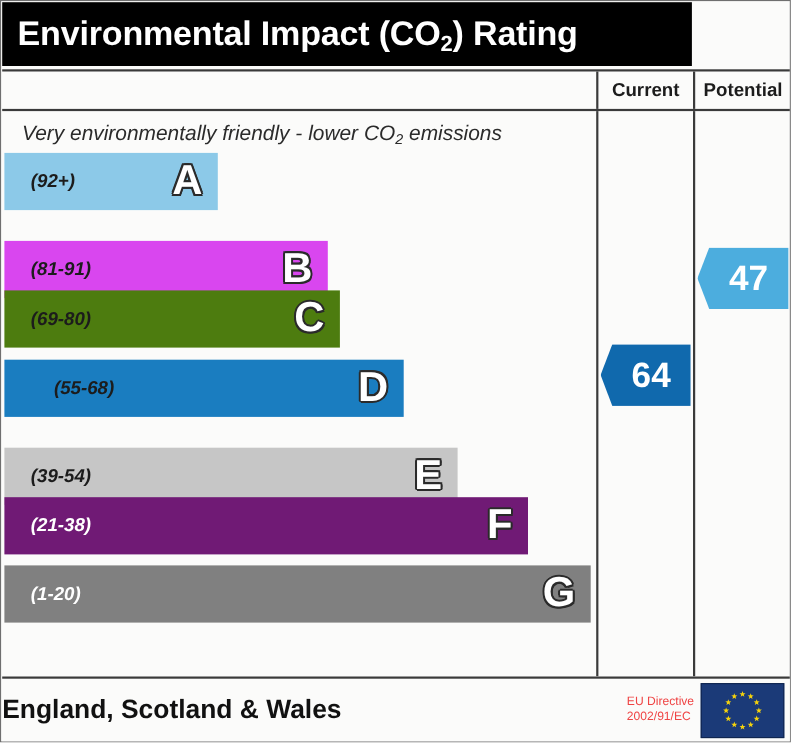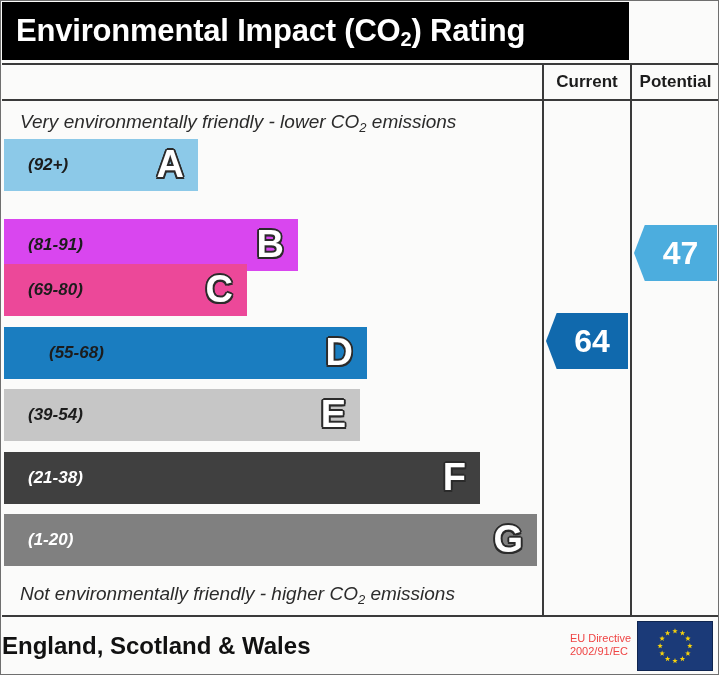--- a/index.html
+++ b/index.html
@@ -233,50 +233,49 @@
 
     <div id="bands-host">
         <div class="band" style="top: 38px; width: 194px; background: rgb(140, 201, 232);">
           <span class="band-range" style="color: rgb(28, 28, 28);">(92+)</span>
           <span class="band-letter">A</span>
         </div>
         <div class="band" style="top: 118px; width: 294px; background: #d946ef;">
           <span class="band-range" style="color: rgb(28, 28, 28);">(81-91)</span>
           <span class="band-letter">B</span>
         </div>
-        <div class="band" style="top: 163px; width: 243px; background: #ec4899;">
+        <div class="band" style="top: 163px; width: 305px; background: #4d7c0f;">
           <span class="band-range" style="color: rgb(28, 28, 28);">(69-80)</span>
           <span class="band-letter">C</span>
         </div>
         <div class="band" style="top: 225.5px; width: 363px; background: rgb(26, 125, 192);">
           <span class="band-range" style="color: rgb(28, 28, 28); padding-left: 45px;">(55-68)</span>
           <span class="band-letter">D</span>
         </div>
-        <div class="band" style="top: 288px; width: 356px; background: rgb(198, 198, 198);">
+        <div class="band" style="top: 306px; width: 412px; background: rgb(198, 198, 198);">
           <span class="band-range" style="color: rgb(28, 28, 28);">(39-54)</span>
           <span class="band-letter">E</span>
         </div>
-        <div class="band" style="top: 350.5px; width: 476px; background: #404040;">
+        <div class="band" style="top: 350.5px; width: 476px; background: #701a75;">
           <span class="band-range" style="color: rgb(255, 255, 255);">(21-38)</span>
           <span class="band-letter">F</span>
         </div>
         <div class="band" style="top: 413px; width: 533px; background: rgb(128, 128, 128);">
           <span class="band-range" style="color: rgb(255, 255, 255);">(1-20)</span>
           <span class="band-letter">G</span>
         </div>
       </div>
 
     <div class="badge badge-current">
       <span>64</span>
     </div>
     <div class="badge badge-potential">
       <span>47</span>
     </div>
 
-    <div class="caption caption-bottom"><span>Not environmentally friendly - higher CO</span><sub>2</sub><span> emissions</span></div>
   </div>
 
   <div class="footer">
     <div class="footer-title">England, Scotland &amp; Wales</div>
     <div class="eu-directive">
       <div>EU Directive</div>
       <div>2002/91/EC</div>
     </div>
     <div class="eu-flag">
       <svg viewBox="0 0 76 50">

